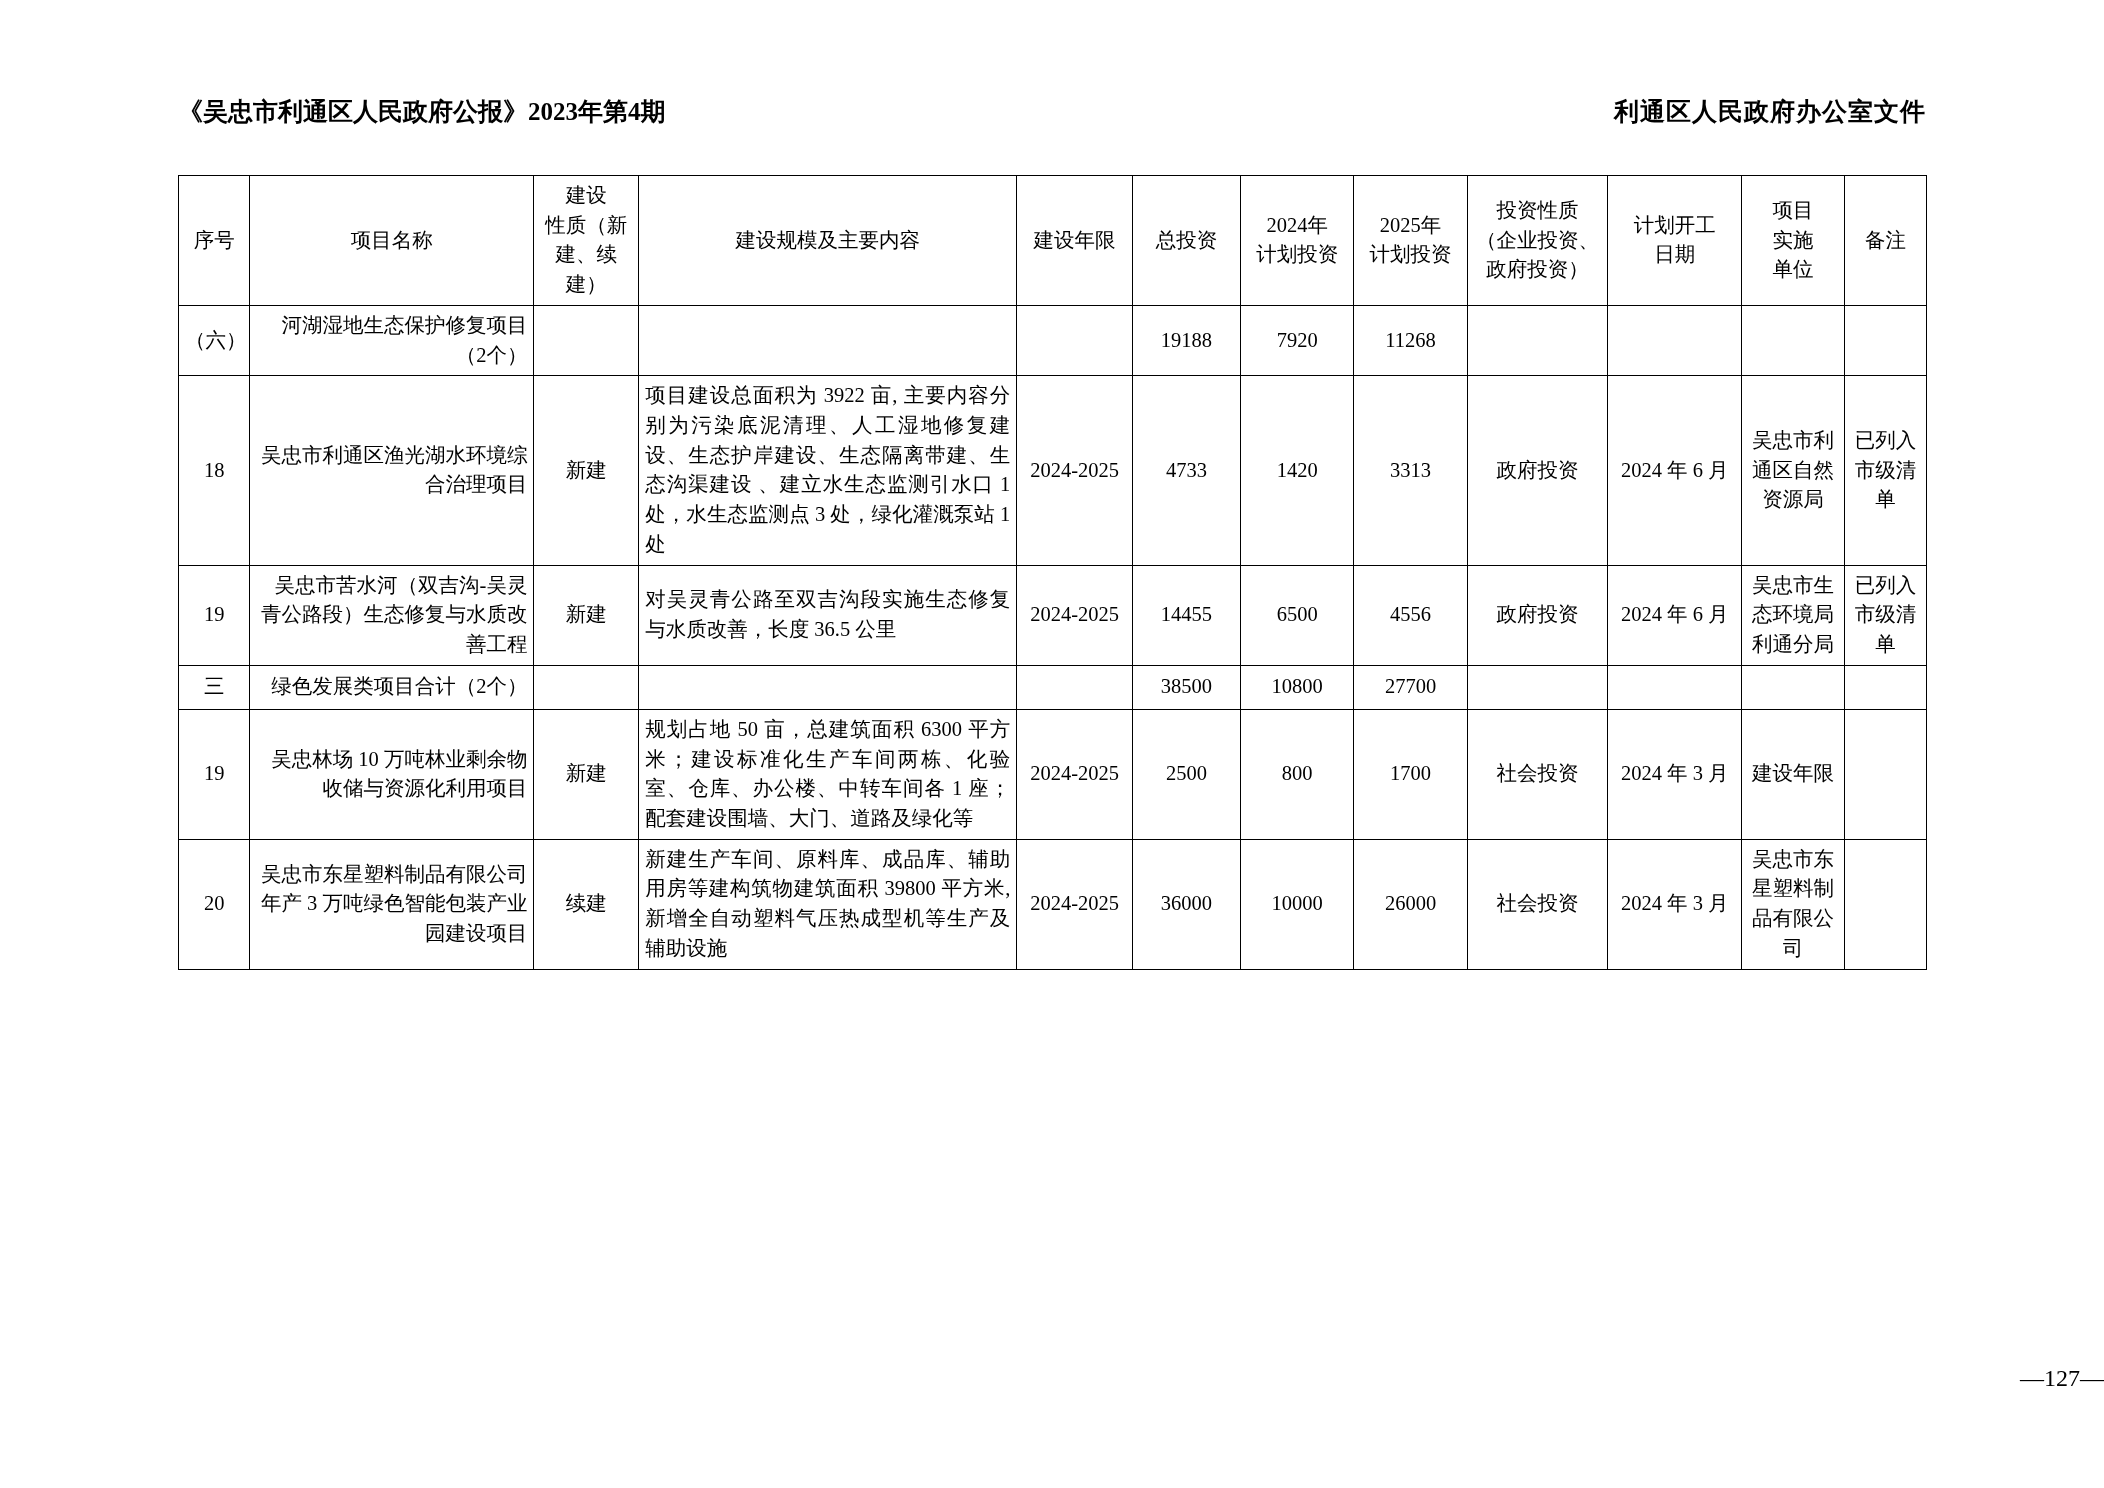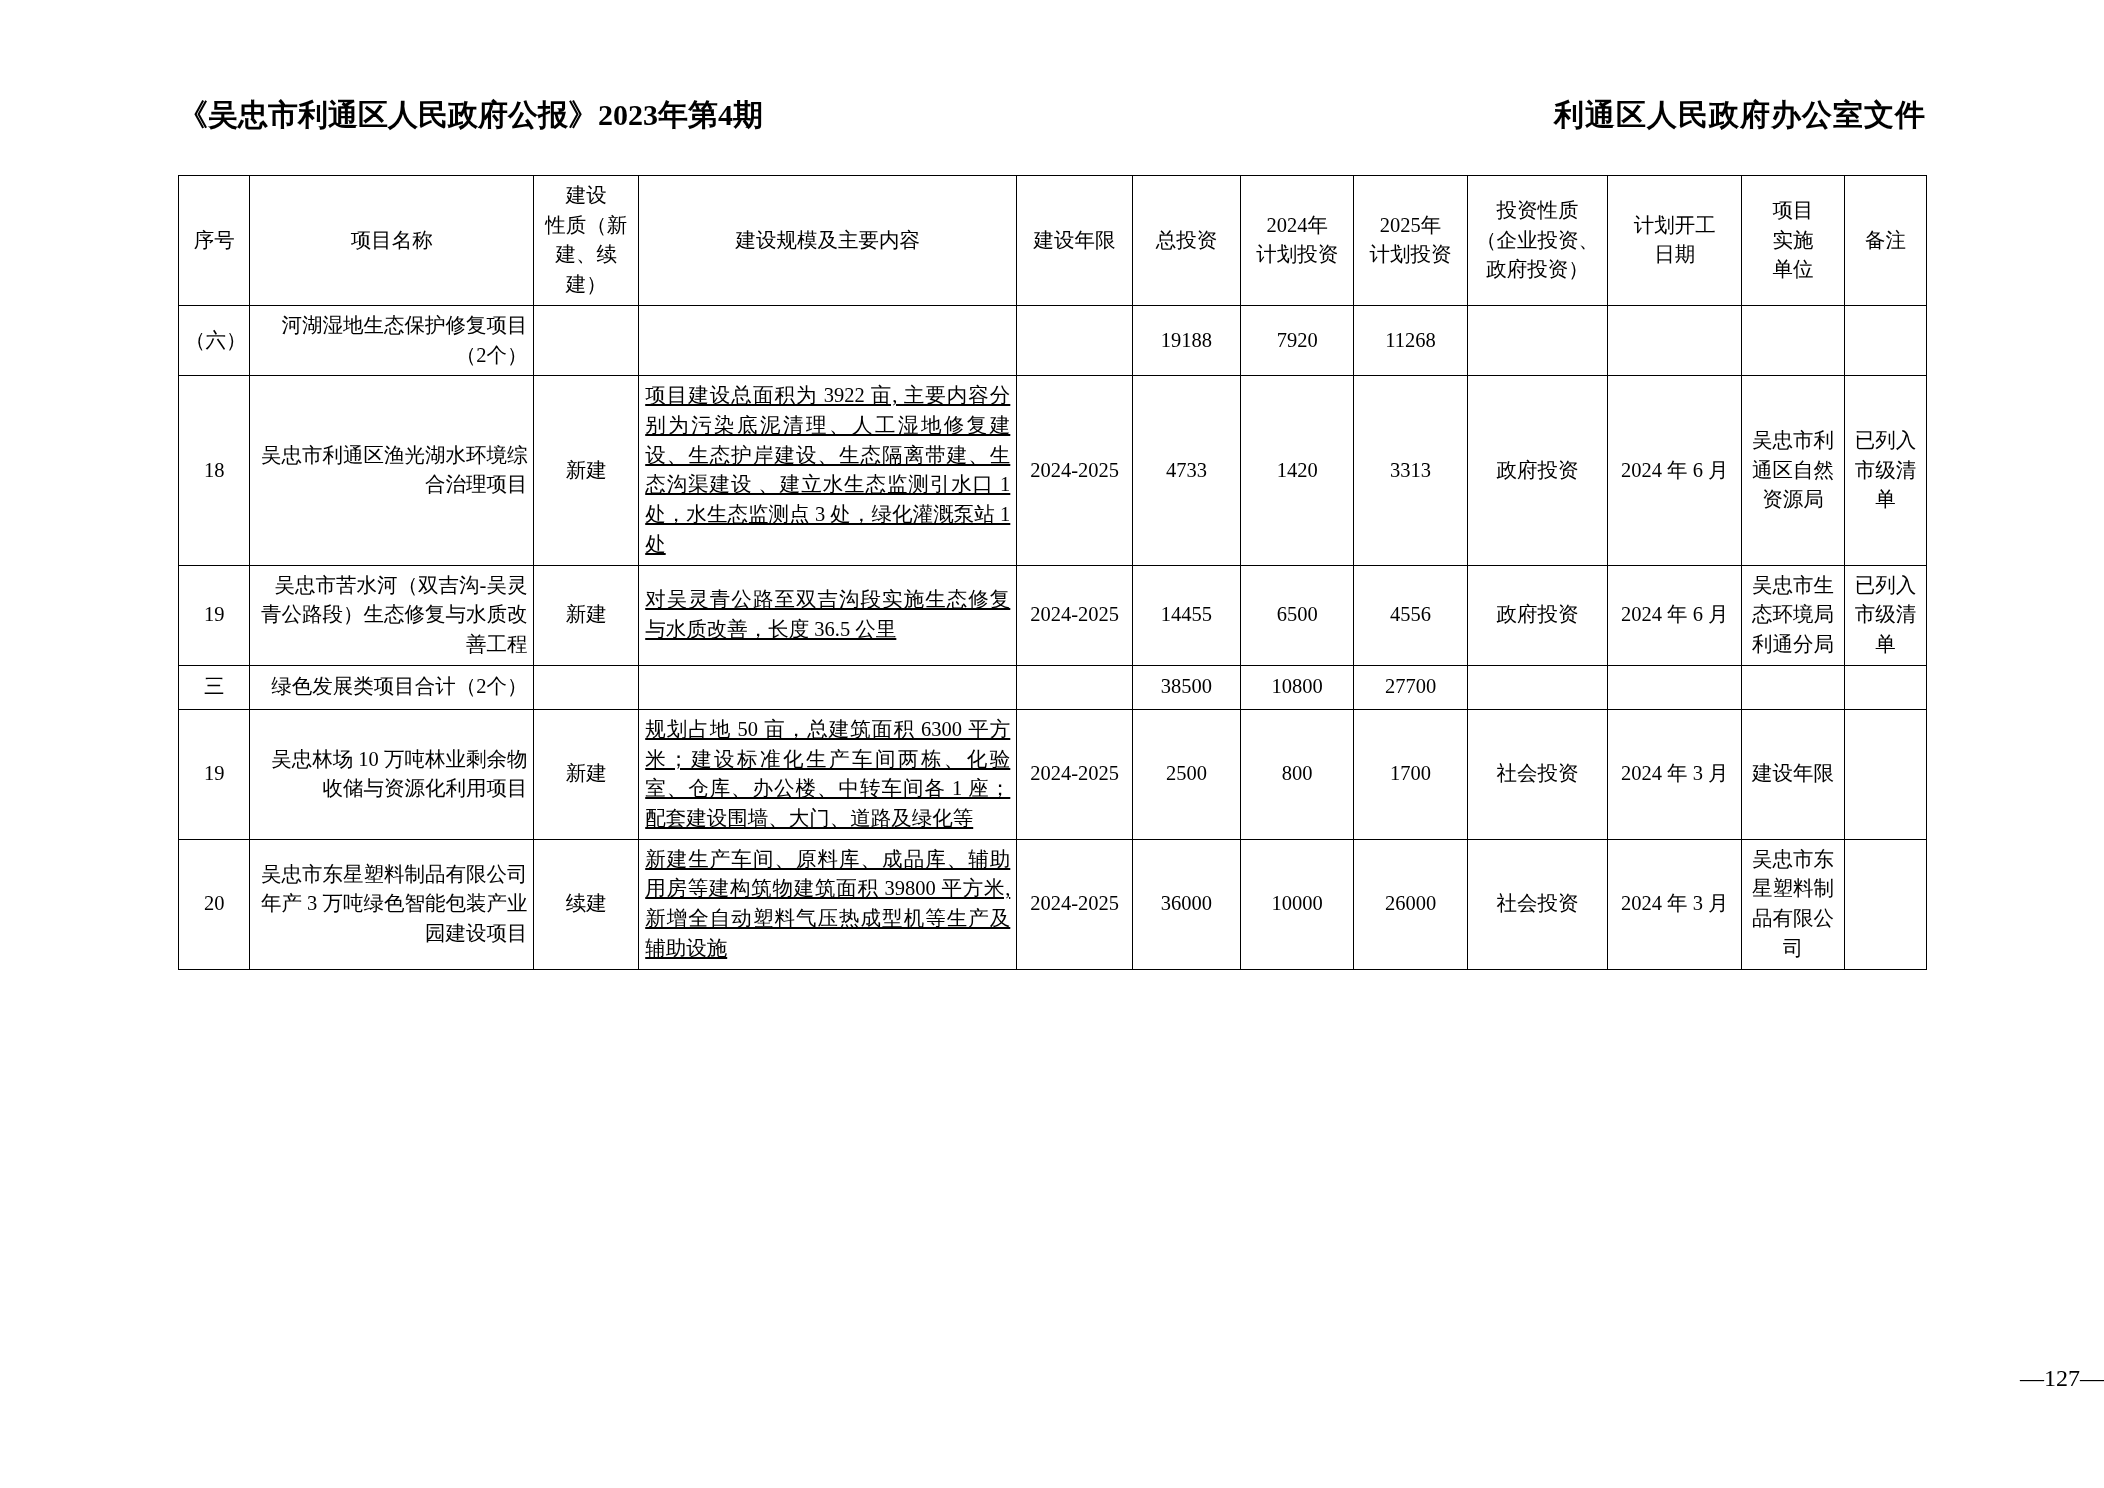--- a/index.html
+++ b/index.html
@@ -23,21 +23,21 @@
     padding: 0;
   }
   .header {
     position: absolute;
     top: 95px;
     left: 178px;
     right: 178px;
     display: flex;
     justify-content: space-between;
     align-items: baseline;
-    font-size: 30px;
+    font-size: 25px;
     font-family: "Liberation Serif", "DejaVu Serif", serif;
     font-weight: 700;
   }
   .header .left {
     letter-spacing: 0px;
   }
   .header .right {
     letter-spacing: 1px;
   }
   .table-wrap {
@@ -65,21 +65,20 @@
     font-weight: normal;
     font-size: 20.5px;
     line-height: 1.3;
     padding: 8px 4px;
   }
   .c-center { text-align: center; }
   .c-left { text-align: right; }
   .c-just {
     text-align: justify;
     text-align-last: left;
-    text-decoration: underline;
   }
   .bold { font-weight: bold; }
   .num { text-align: center; }
   .cell-block {
     display: block;
   }
   .group-row td {
     font-weight: bold;
   }
   .footer {

